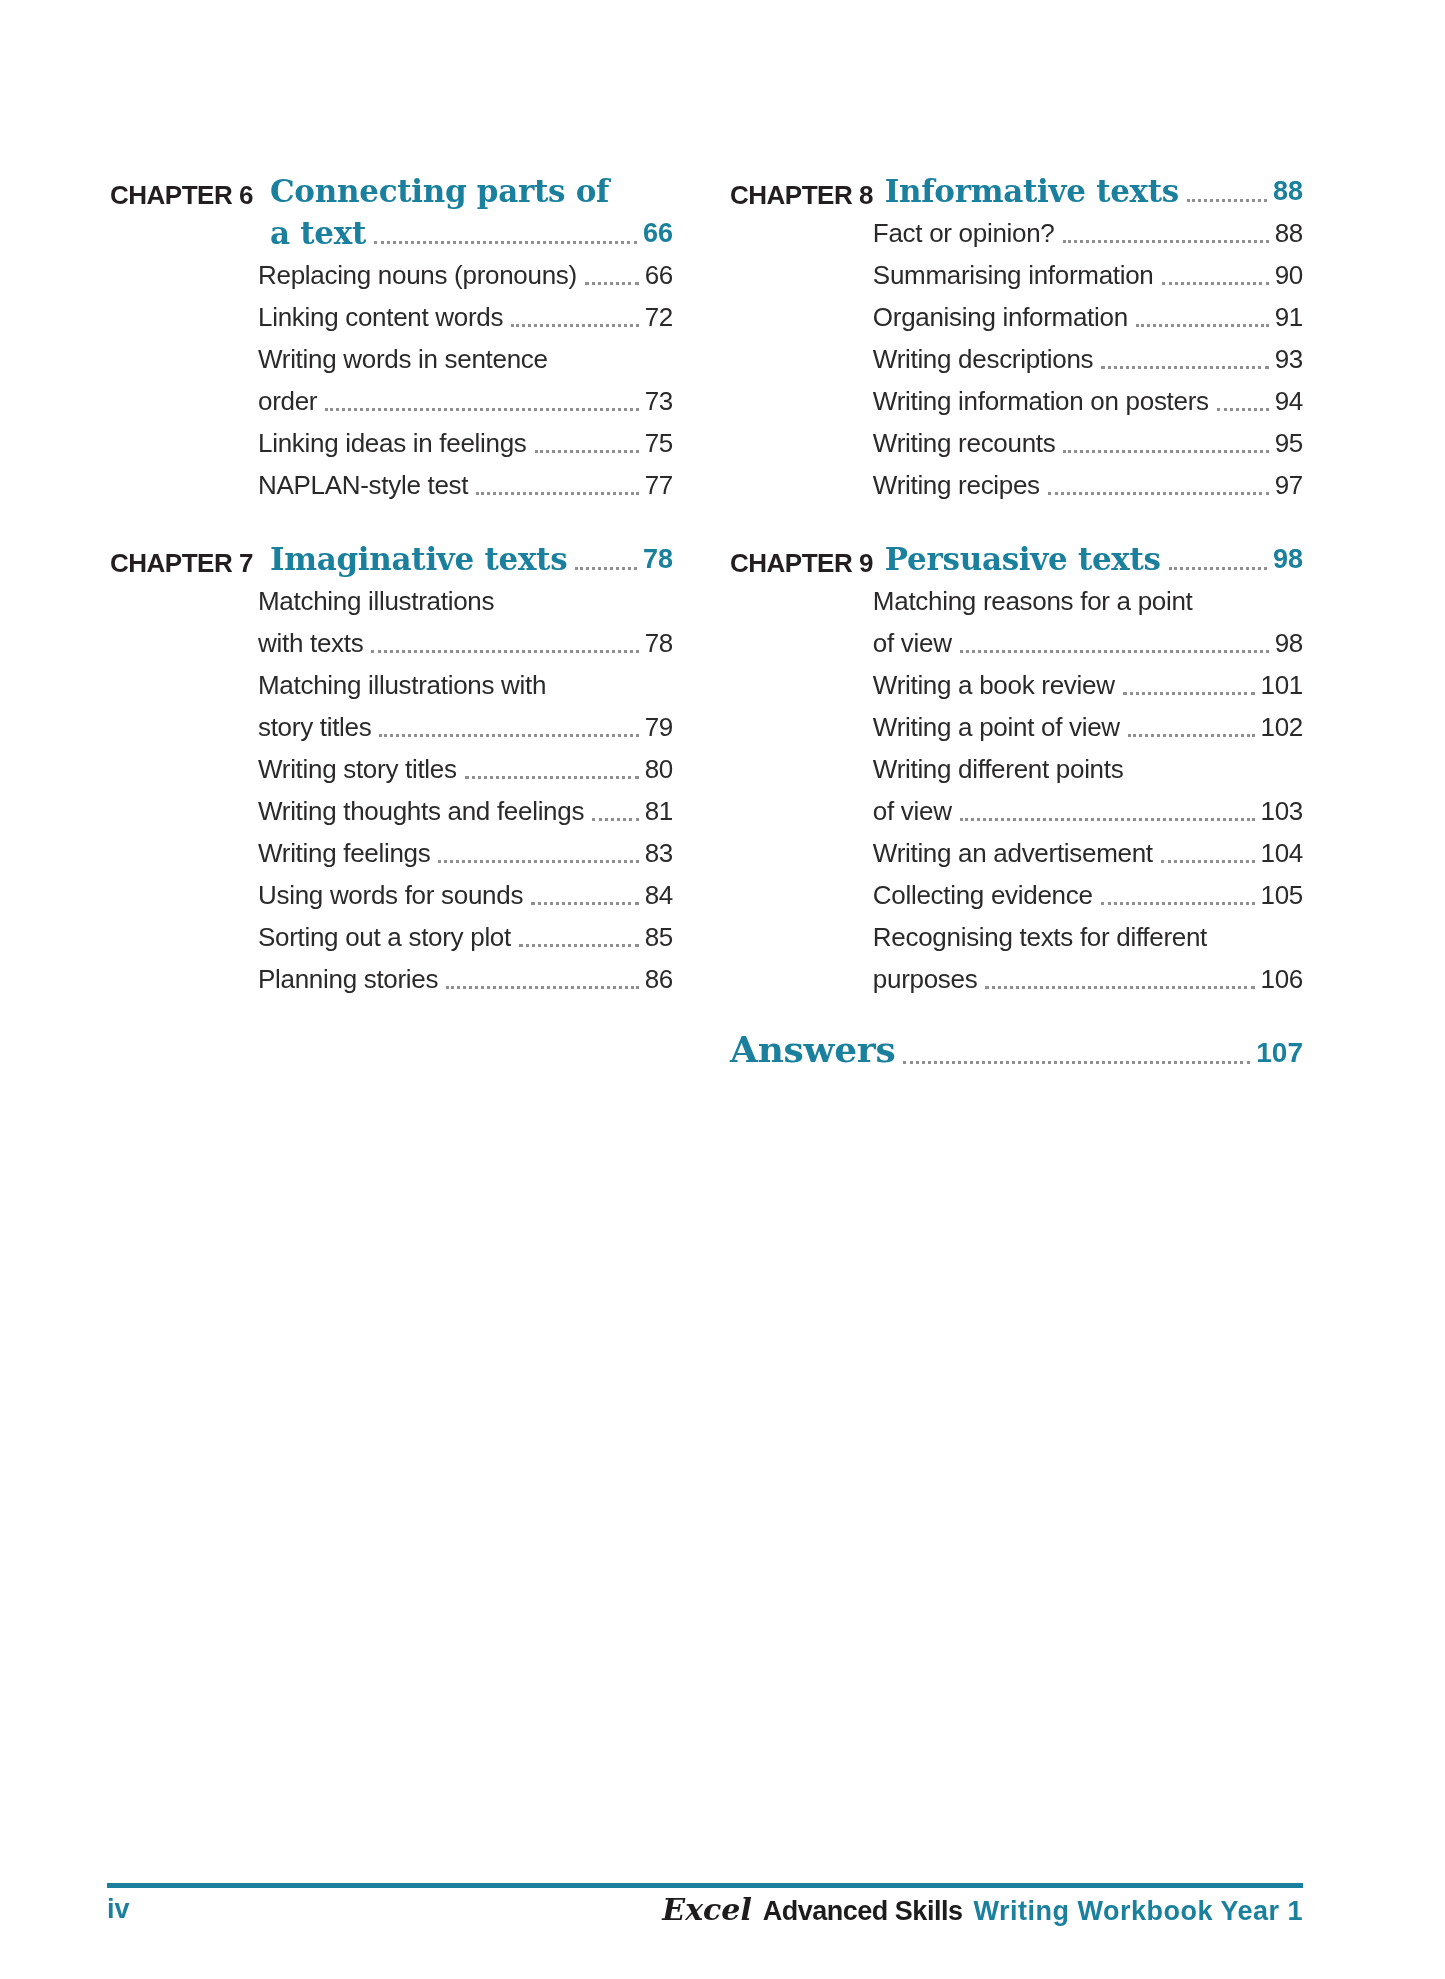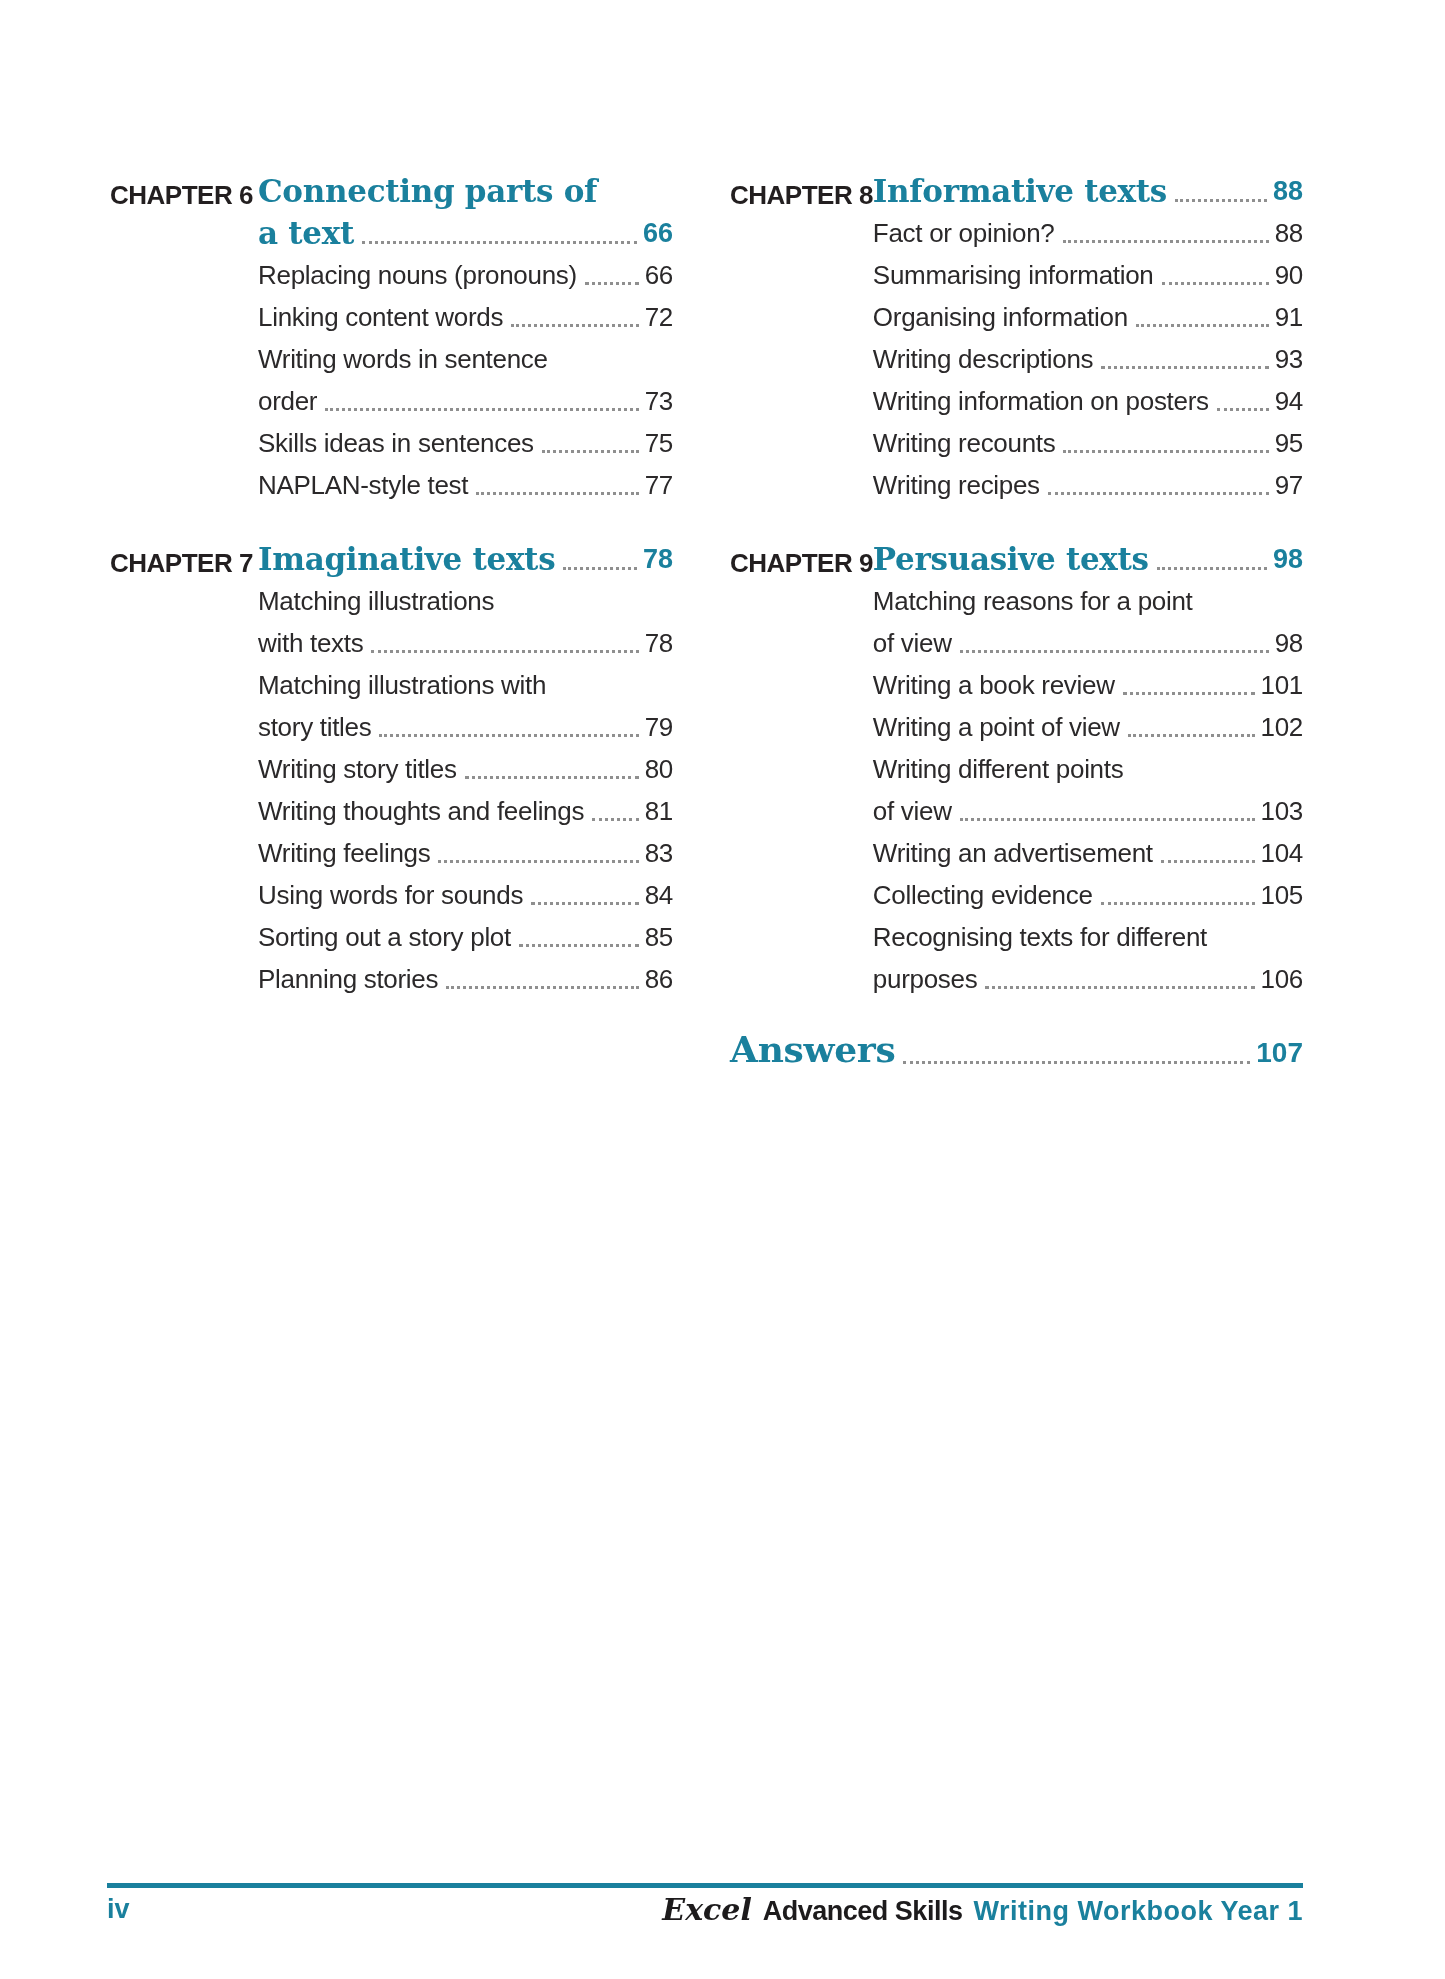--- a/index.html
+++ b/index.html
@@ -8,21 +8,21 @@
   .col{position:absolute;top:170px;}
   .col-left{left:110px;width:563px;}
   .col-right{left:730px;width:573px;}
   .chapter{display:flex;align-items:flex-start;}
   .chapter + .chapter{margin-top:32px;}
   .chapter-label{flex:0 0 148px;font-weight:bold;font-size:26px;line-height:42px;
                  color:#231f20;letter-spacing:-0.5px;padding-top:4px;white-space:nowrap;}
   .col-right .chapter-label{flex:0 0 135px;}
   .chapter-content{flex:1;min-width:0;}
   .h-row{display:flex;align-items:flex-start;font-family:"DejaVu Serif",serif;font-weight:bold;
-         font-size:31px;line-height:42px;color:#1a809d;}
+         font-size:31px;line-height:42px;color:#1a809d;margin-left:12px;}
   .h-text{white-space:nowrap;letter-spacing:-0.3px;}
   .h-num{font-family:"Liberation Sans",sans-serif;font-size:27px;font-weight:bold;color:#1a809d;}
   .e-row{display:flex;align-items:flex-end;font-size:26px;line-height:42px;letter-spacing:-0.3px;}
   .e-text{white-space:nowrap;}
   .e-num{font-size:26px;color:#2b292a;}
   .leader{flex:1;min-width:12px;align-self:flex-end;border-bottom:3px dotted #8f8f8f;
           margin:0 6px 11px 8px;}
   .h-row .leader{margin-bottom:10px;}
   .answers-row{display:flex;align-items:baseline;margin-top:26px;font-family:"DejaVu Serif",serif;
                font-weight:bold;font-size:36px;line-height:46px;color:#1a809d;justify-content:space-between;}
@@ -63,21 +63,21 @@
           </div>
           <div class="e-row">
             <span class="e-text">Writing words in sentence</span>
           </div>
           <div class="e-row">
             <span class="e-text">order</span>
             <span class="leader"></span>
             <span class="e-num">73</span>
           </div>
           <div class="e-row">
-            <span class="e-text">Skills ideas in sentences</span>
+            <span class="e-text">Linking ideas in feelings</span>
             <span class="leader"></span>
             <span class="e-num">75</span>
           </div>
           <div class="e-row">
             <span class="e-text">NAPLAN-style test</span>
             <span class="leader"></span>
             <span class="e-num">77</span>
           </div>
         </div>
       </div>

